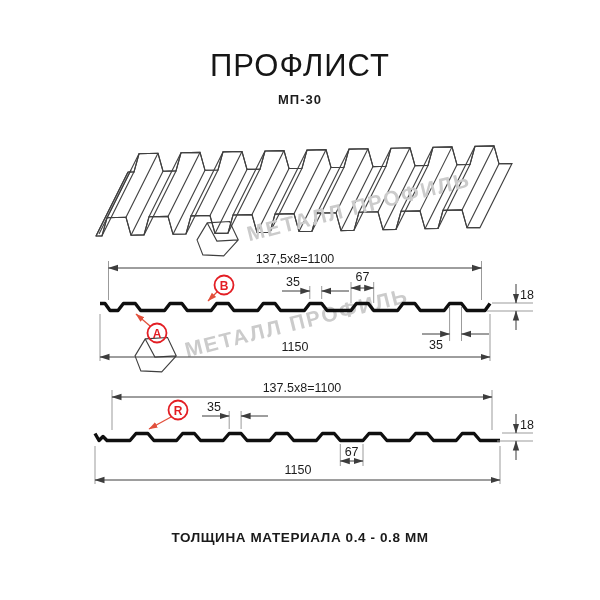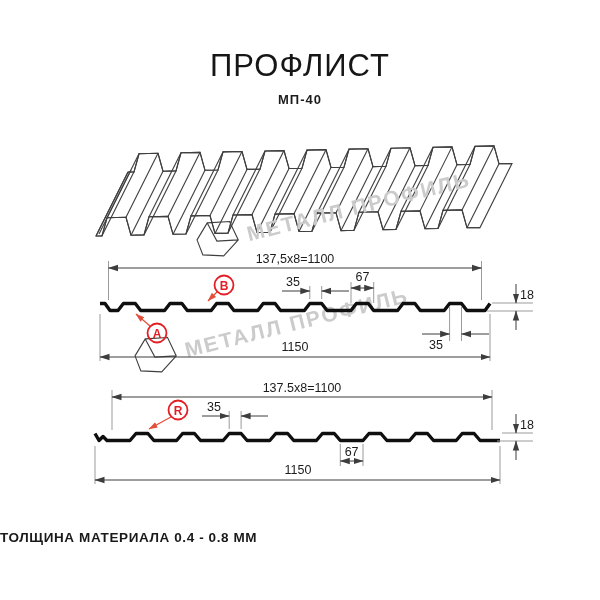--- a/index.html
+++ b/index.html
@@ -2,21 +2,21 @@
 <html><head>
 <meta charset="utf-8">
 <style>
   html,body{margin:0;padding:0;background:#fff;}
   .stage{position:relative;width:600px;height:600px;background:#fff;overflow:hidden;
          font-family:"Liberation Sans",sans-serif;}
   .page-title{position:absolute;top:48px;left:0;width:100%;text-align:center;
     font-size:31px;font-weight:400;letter-spacing:1px;color:#161616;}
   .page-subtitle{position:absolute;top:92px;left:0;width:100%;text-align:center;
     font-size:13px;font-weight:600;letter-spacing:1px;color:#1c1c1c;}
-  .page-footer{position:absolute;top:530px;left:0;width:100%;
+  .page-footer{position:absolute;top:530px;left:0;width:100%;text-align:center;
     font-size:13.5px;font-weight:600;letter-spacing:.6px;color:#1a1a1a;}
   svg{position:absolute;top:0;left:0;}
   svg text{font-family:"Liberation Sans",sans-serif;}
   .dim{font-size:12.5px;fill:#1c1c1c;}
   .lab{font-size:12px;font-weight:700;fill:#e31e24;}
   .wmtxt{font-size:21px;font-weight:700;letter-spacing:2px;fill:#cbcbcb;}
   .ext{stroke:#9b9b9b;stroke-width:1;}
   .dml{stroke:#3d3d3d;stroke-width:1;}
   .prof{stroke:#0f0f0f;stroke-width:3.4;fill:none;stroke-linejoin:round;}
   .sheet{stroke:#3f3f3f;stroke-width:1.1;fill:none;}
@@ -195,15 +195,15 @@
       <g>
         <line class="ext" x1="95" y1="446" x2="95" y2="484"></line>
         <line class="ext" x1="500" y1="446" x2="500" y2="484"></line>
         <line class="dml" x1="95" y1="480" x2="500" y2="480" marker-start="url(#arrD)" marker-end="url(#arrD)"></line>
         <text class="dim" x="298" y="474" text-anchor="middle">1150</text>
       </g>
     </g>
   </svg>
 
   <div class="page-title">ПРОФЛИСТ</div>
-  <div class="page-subtitle">МП-40</div>
+  <div class="page-subtitle">МП-30</div>
   <div class="page-footer">ТОЛЩИНА МАТЕРИАЛА 0.4 - 0.8 ММ</div>
 </div>
 
 </body></html>

